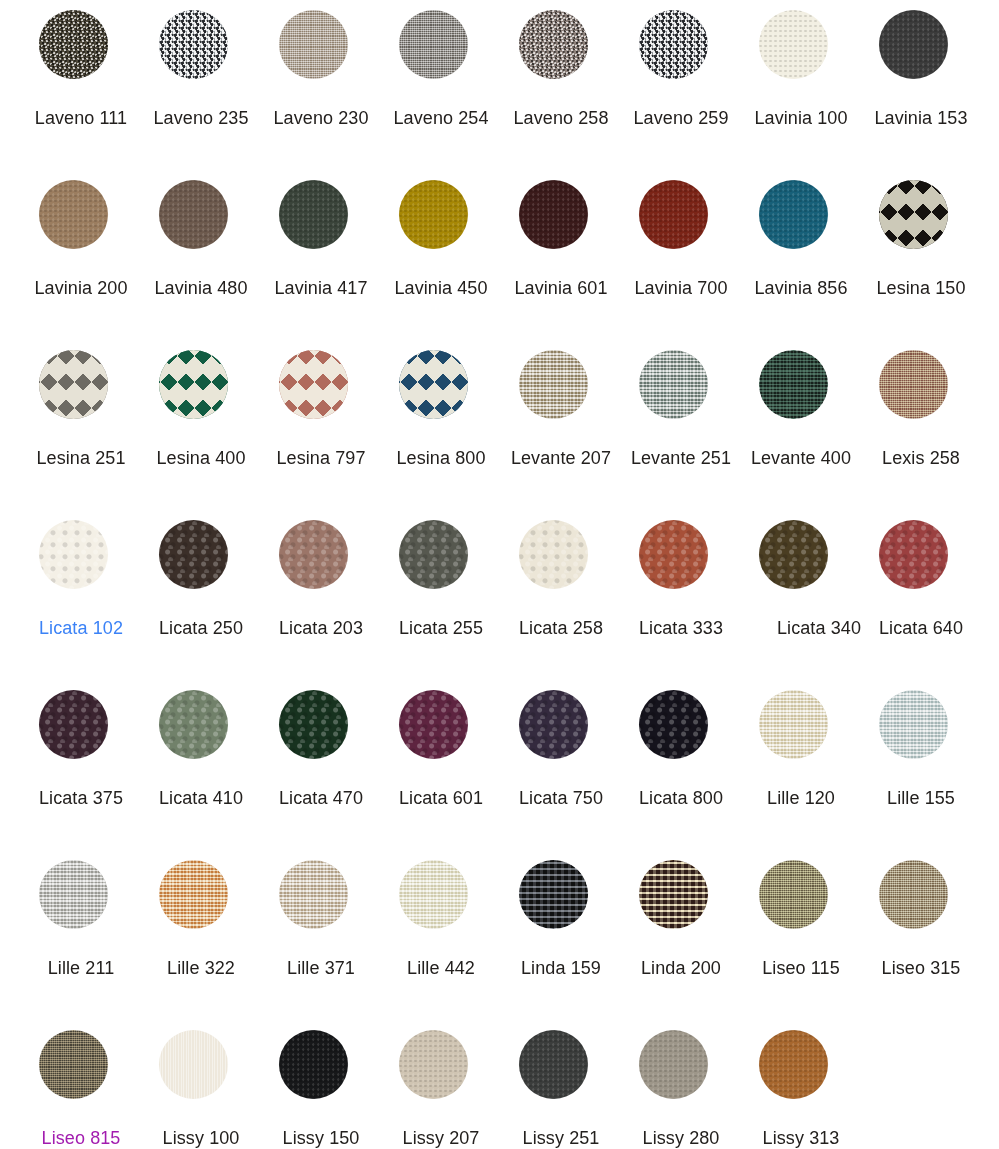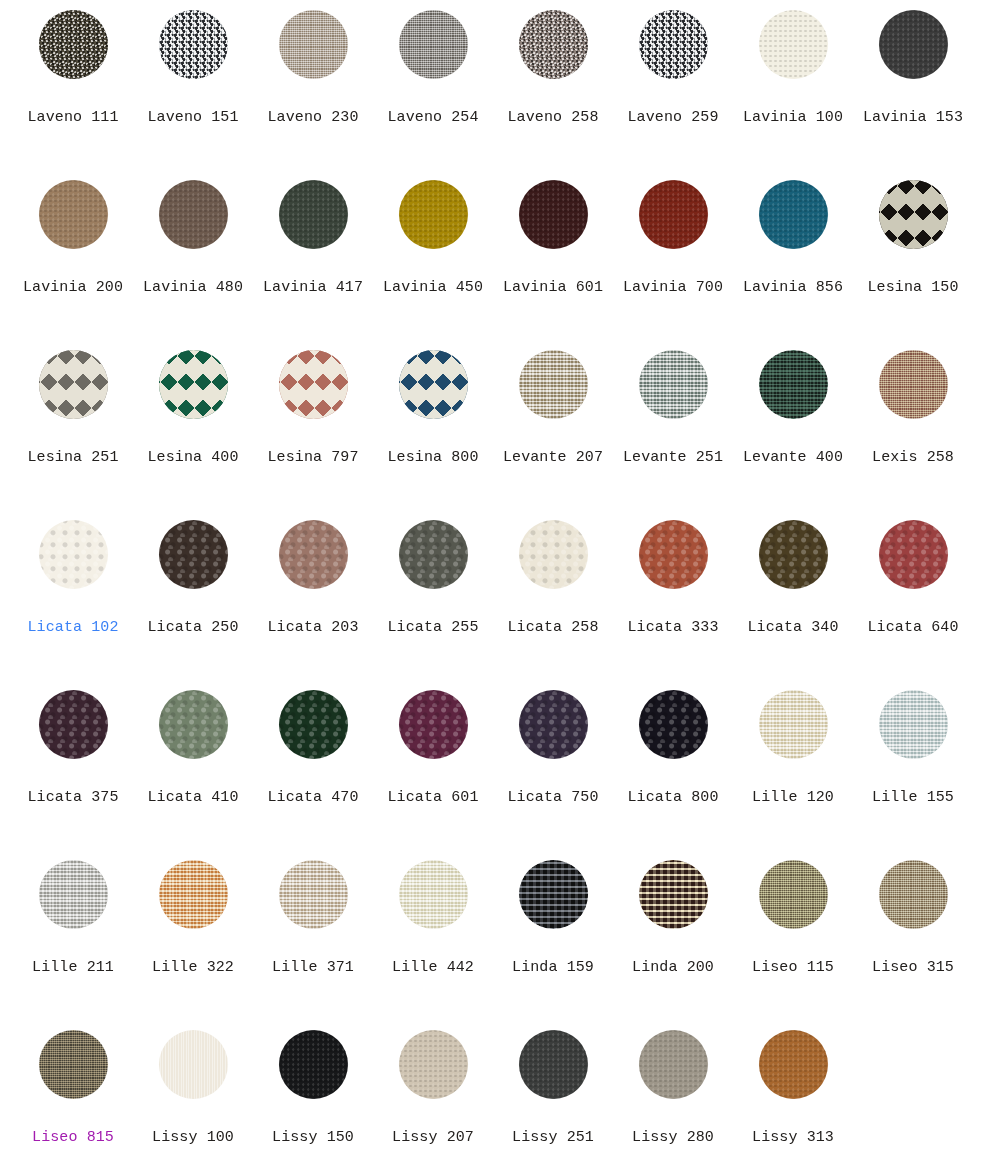--- a/index.html
+++ b/index.html
@@ -160,46 +160,45 @@
     background-image:
       repeating-linear-gradient(90deg,
         rgba(255,255,255,.38) 0px, rgba(255,255,255,.38) 1px,
         rgba(0,0,0,.12) 1px, rgba(0,0,0,.12) 2.6px);
     mix-blend-mode: overlay;
   }
 
   .swatch-label {
     position: absolute;
     top: 100px;
-    left: 0;
+    left: 8px;
     width: 100%;
     text-align: center;
-    font-size: 15px;
+    font-size: 18px;
     line-height: 16px;
     letter-spacing: .1px;
     color: #23201e;
     white-space: nowrap;
-    font-family: Liberation Mono, monospace;
   }
 </style>
 </head>
 <body>
 
 <div id="swatch-grid" style="background: rgb(255, 255, 255);">
     <div class="swatch-cell">
       <div class="swatch-disc" style="background: rgb(76, 71, 57);">
         <div class="tex tex-speckle"></div>
       </div>
       <div class="swatch-label" style="color: rgb(35, 32, 30);">Laveno 111</div>
     </div>
     <div class="swatch-cell">
       <div class="swatch-disc" style="background: rgb(154, 160, 164);">
         <div class="tex tex-melange"></div>
       </div>
-      <div class="swatch-label" style="color: rgb(35, 32, 30);">Laveno 151</div>
+      <div class="swatch-label" style="color: rgb(35, 32, 30);">Laveno 235</div>
     </div>
     <div class="swatch-cell">
       <div class="swatch-disc" style="background: rgb(173, 162, 149);">
         <div class="tex tex-weave"></div>
       </div>
       <div class="swatch-label" style="color: rgb(35, 32, 30);">Laveno 230</div>
     </div>
     <div class="swatch-cell">
       <div class="swatch-disc" style="background: rgb(141, 138, 133);">
         <div class="tex tex-weave"></div>
@@ -359,21 +358,21 @@
     <div class="swatch-cell">
       <div class="swatch-disc" style="background: rgb(167, 80, 56);">
         <div class="tex tex-felt"></div>
       </div>
       <div class="swatch-label" style="color: rgb(35, 32, 30);">Licata 333</div>
     </div>
     <div class="swatch-cell">
       <div class="swatch-disc" style="background: rgb(74, 61, 34);">
         <div class="tex tex-felt"></div>
       </div>
-      <div class="swatch-label" style="color: rgb(35, 32, 30);">Licata 340</div>
+      <div class="swatch-label" style="color: rgb(35, 32, 30); text-align: right;">Licata 340</div>
     </div>
     <div class="swatch-cell">
       <div class="swatch-disc" style="background: rgb(155, 64, 64);">
         <div class="tex tex-felt"></div>
       </div>
       <div class="swatch-label" style="color: rgb(35, 32, 30);">Licata 640</div>
     </div>
     <div class="swatch-cell">
       <div class="swatch-disc" style="background: rgb(59, 36, 48);">
         <div class="tex tex-felt"></div>

